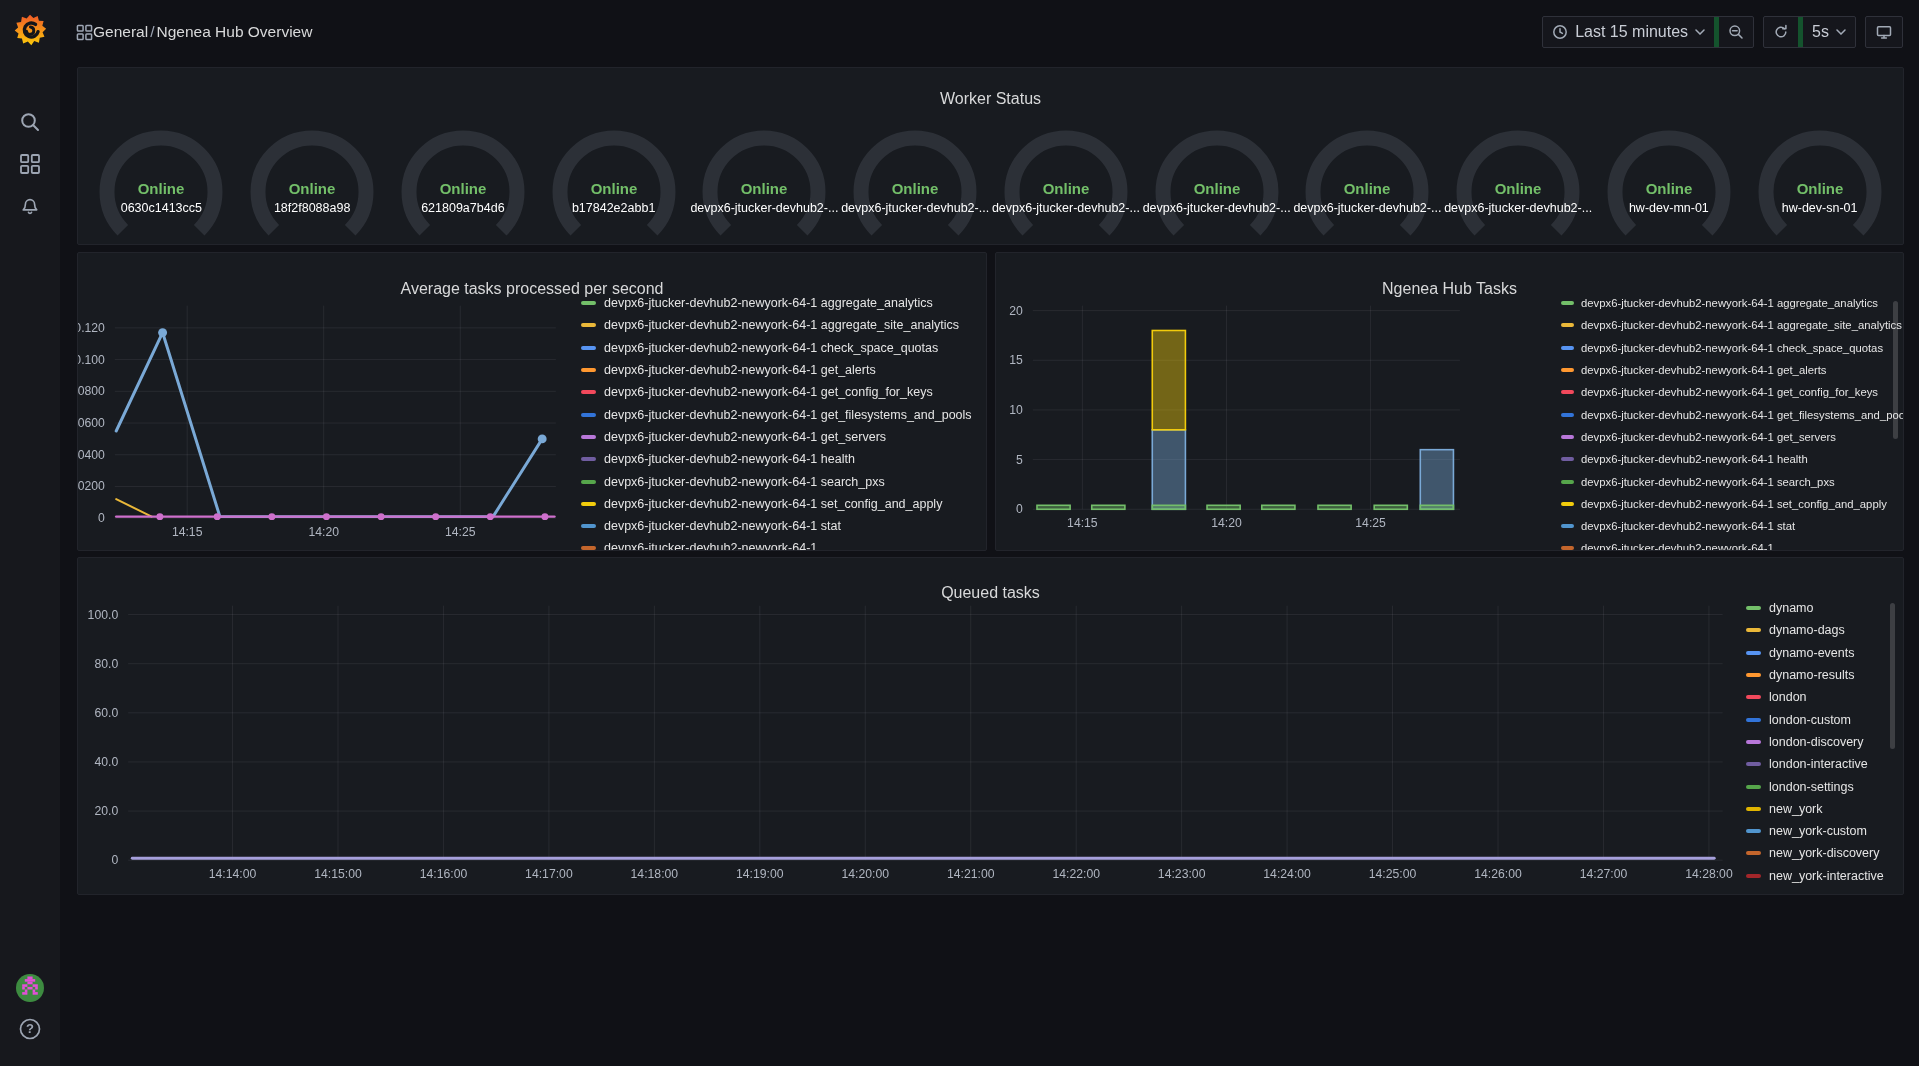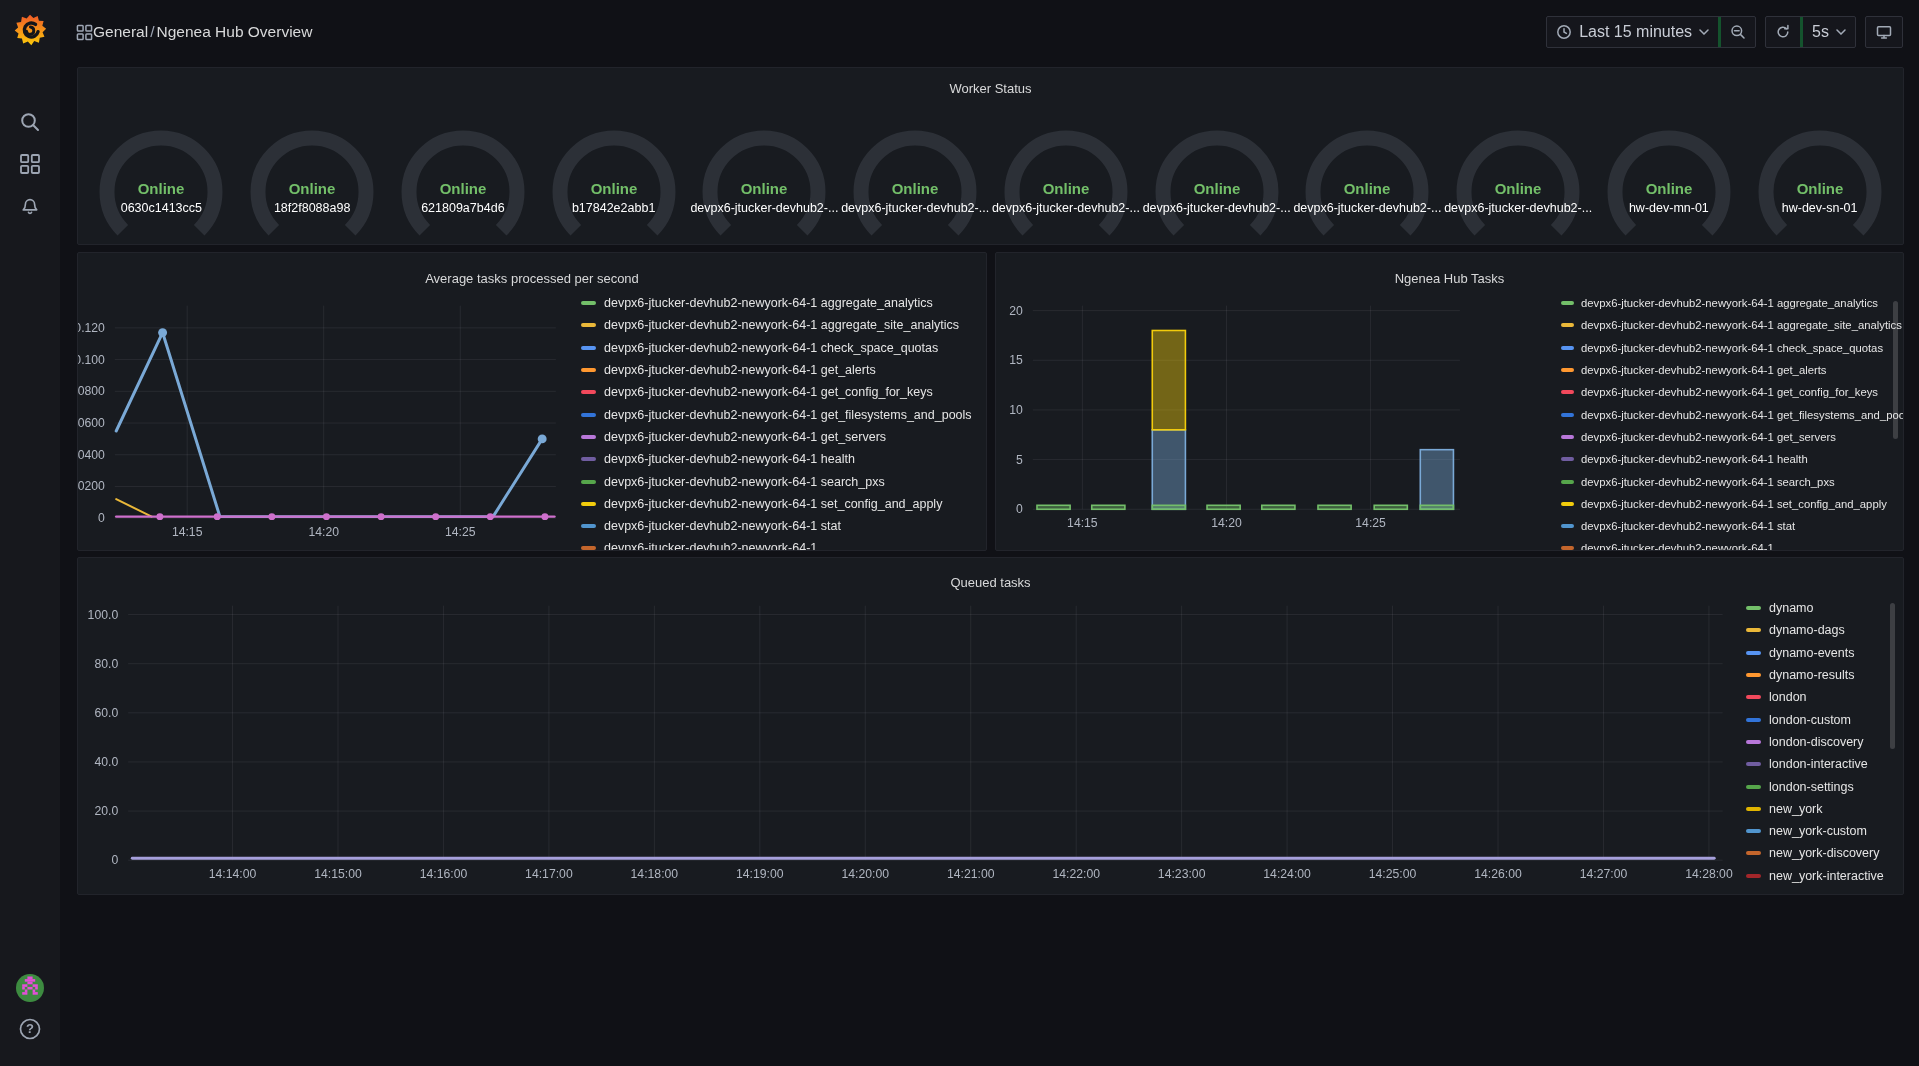--- a/index.html
+++ b/index.html
@@ -21,26 +21,26 @@
     justify-content:space-between;padding:0 16px;box-sizing:border-box}
   .crumb{display:flex;align-items:center;font-size:15.5px;color:#D8D9DA}
   .crumb .sep{color:#9DA5B3;padding:0 2px}
   .crumb .lnk{cursor:pointer}
   .crumb-icon{width:17px;height:17px;color:#9DA5B3}
   .tb-right{display:flex;align-items:center;gap:9px}
   .tb-btn,.tb-group{background:#15161C;border:1px solid #2F313A;border-radius:2px;color:#C9CDD6}
   .tb-btn{display:flex;align-items:center;gap:7px;height:32px;padding:0 10px;font-size:13.5px;font-weight:500;cursor:pointer;box-sizing:border-box}
   .tb-group{display:flex;align-items:stretch}
   .tb-group .seg{display:flex;align-items:center;gap:7px;padding:0 9px;height:30px;cursor:pointer}
-  .tb-group .seg + .seg{border-left:3px solid #14532d}
+  .tb-group .seg + .seg{border-left:5px solid #14532d}
   .tb-ic{width:16px;height:16px;color:#A2AAB6;flex:none}
   .tb-car{width:10px;height:6px;color:#A2AAB6}
   
   .panel{position:absolute;background:#181B20;border:1px solid #22242B;border-radius:2px;overflow:hidden;box-sizing:border-box}
-  .panel-title{position:absolute;left:0;right:0;margin:8px;text-align:center;font-size:13px;font-weight:500;color:#D8D9DA;z-index:3;cursor:pointer}
+  .panel-title{position:absolute;left:0;right:0;margin:17px;text-align:center;font-size:16px;font-weight:500;color:#D8D9DA;z-index:3;cursor:pointer}
   
   .gauges{position:absolute;left:8px;right:8px;top:0;bottom:0;display:flex}
   .gauge-cell{position:relative;flex:1 1 0;height:100%}
   .gauge-svg{position:absolute;left:50%;transform:translateX(-50%);top:62px;width:140px;height:110px}
   .gauge-value{font-size:15px;font-weight:700}
   .gauge-name{position:absolute;top:133px;left:-6px;right:-6px;text-align:center;font-size:12.5px;color:#ffffff;white-space:nowrap;z-index:2}
   
   .chart-svg{position:absolute;inset:0;width:100%;height:100%}
   .tick-label{font-size:12.3px;fill:#B0B6C1}
   .legend{position:absolute;list-style:none;margin:0;padding:0;z-index:2}

